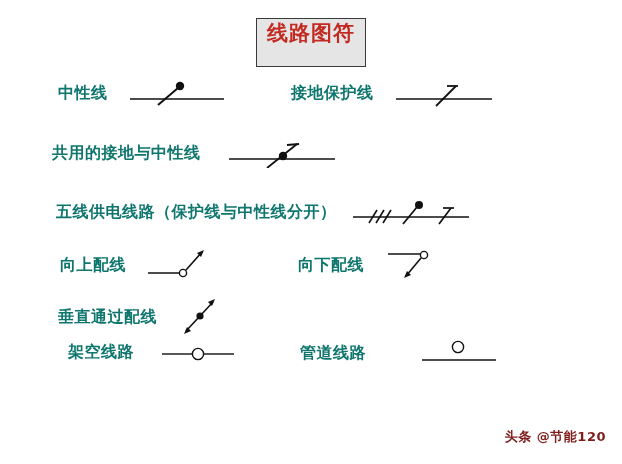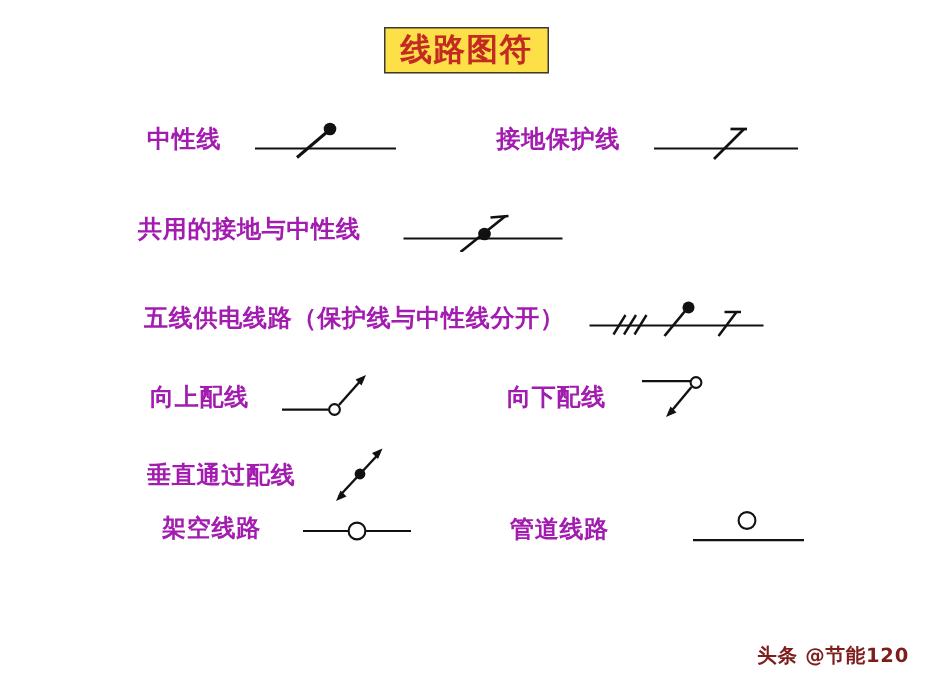--- a/index.html
+++ b/index.html
@@ -26,22 +26,22 @@
   .title-wrap {
     position: absolute;
     top: 18px;
     left: 0;
     width: 622px;
     text-align: center;
   }
   .title-box {
     display: inline-block;
     border: 1px solid #3a3a3a;
-    padding: 2px 10px 3px 10px;
-    background: #fde047;
+    padding: 2px 10px 21px 10px;
+    background: #e5e5e5;
   }
   .title-text {
     font-family: "DejaVu Serif", "Liberation Serif", serif;
     font-size: 21px;
     font-weight: bold;
     color: #c32a22;
     letter-spacing: 1px;
     line-height: 1.15;
     white-space: nowrap;
   }
@@ -49,24 +49,23 @@
   
   .row {
     position: absolute;
     display: flex;
     align-items: center;
   }
   .label {
     font-family: "DejaVu Serif", "Liberation Serif", serif;
     font-size: 16px;
     font-weight: bold;
-    color: #a21caf;
+    color: #0f766e;
     white-space: nowrap;
     letter-spacing: 0.5px;
-    margin-left: 40px;
   }
   .sym {
     display: inline-block;
     line-height: 0;
   }
   .gap-sm { width: 14px; }
   .gap-md { width: 20px; }
   .gap-lg { width: 26px; }
 
   

